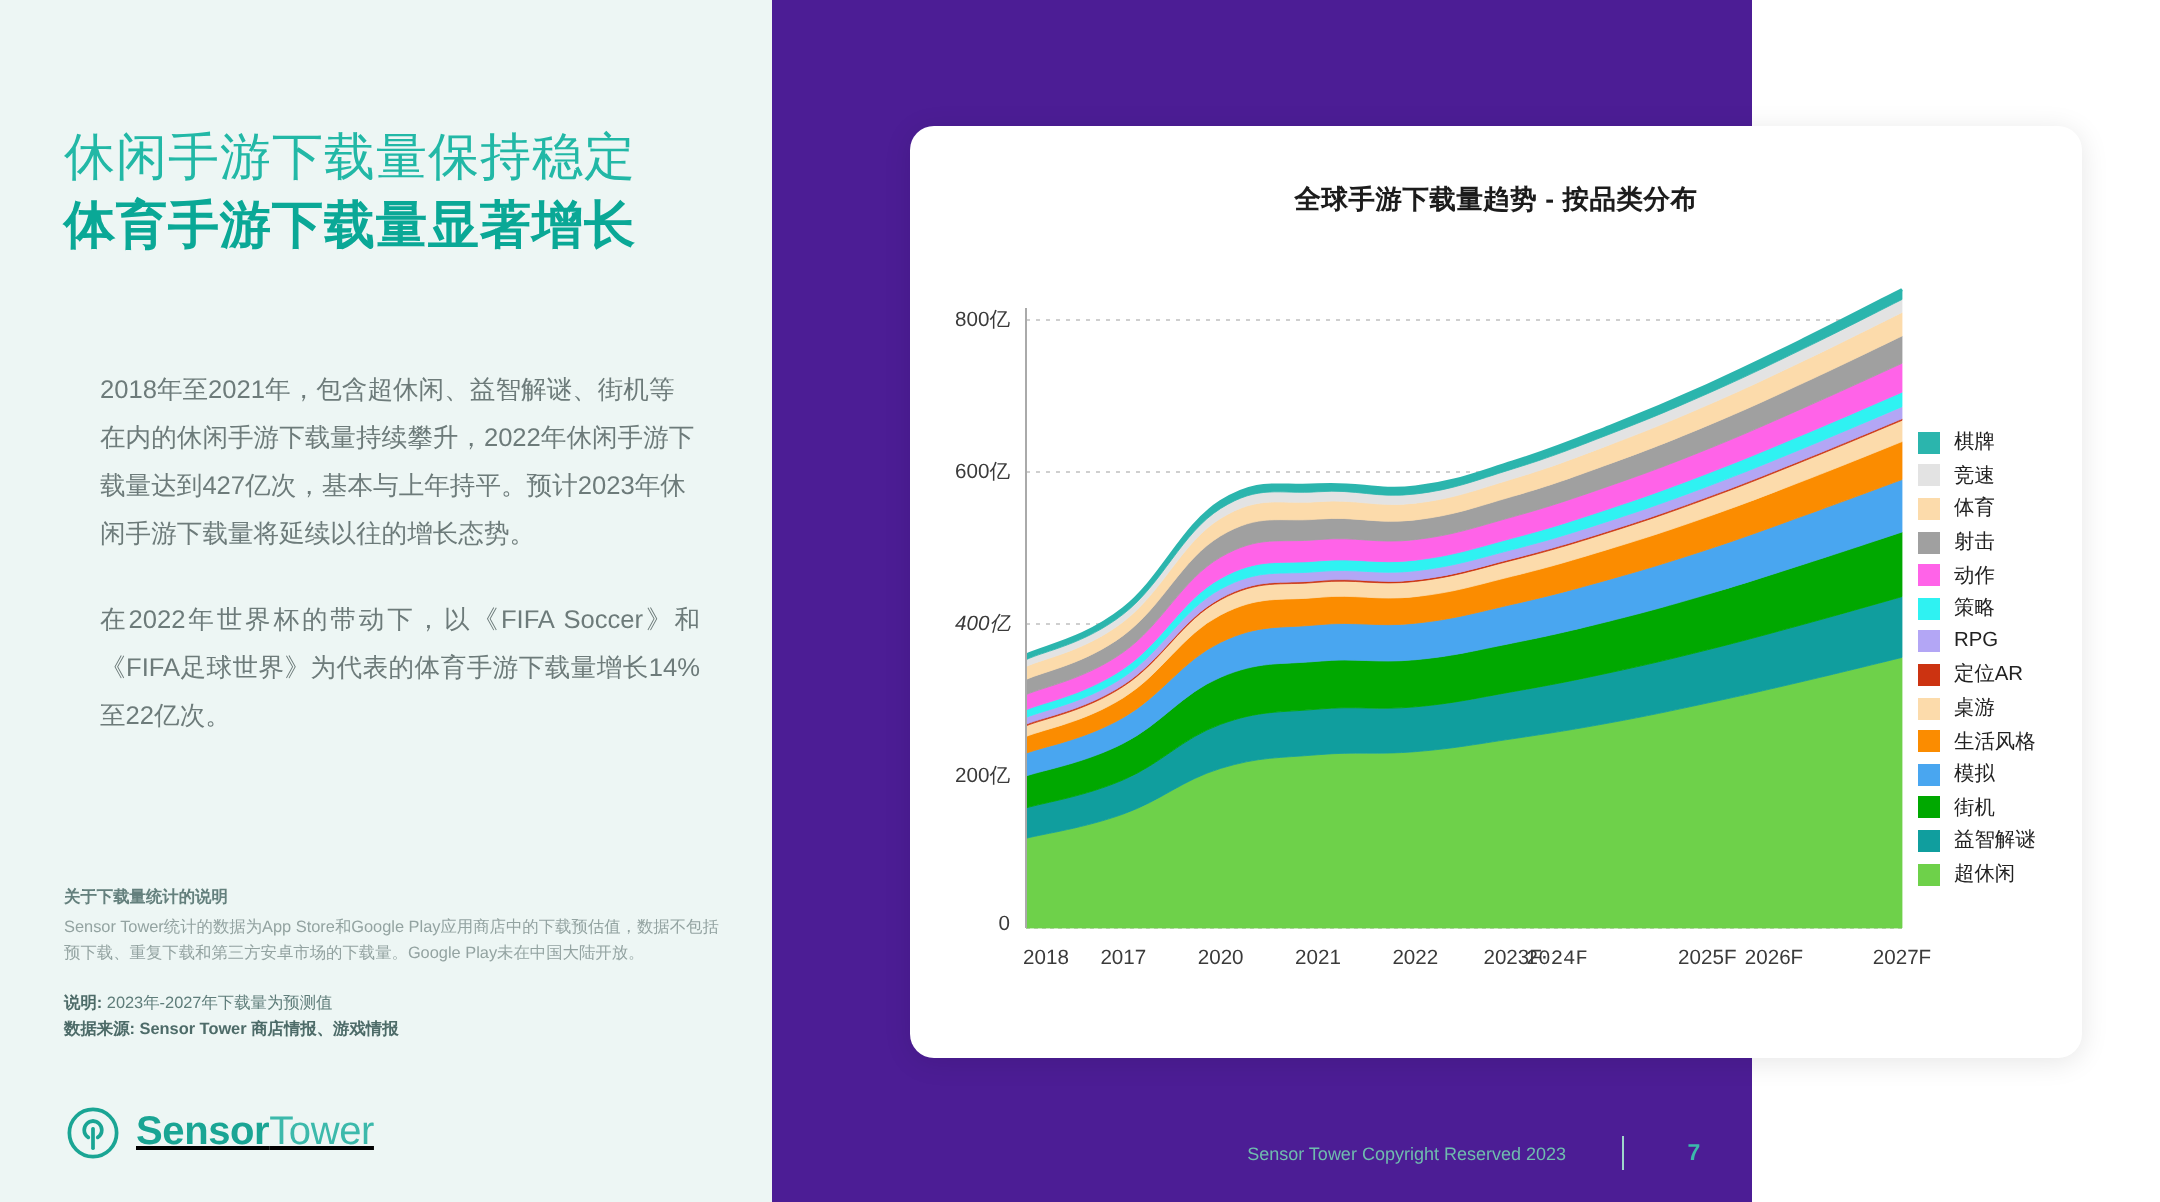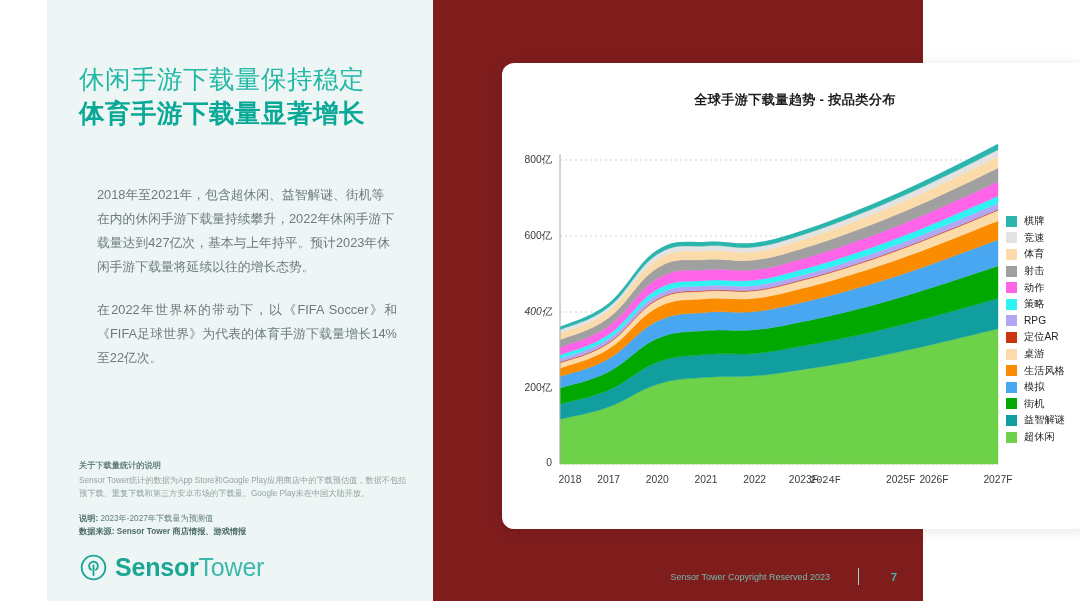--- a/index.html
+++ b/index.html
@@ -5,22 +5,21 @@
   * { box-sizing: border-box; margin: 0; padding: 0; }
   html, body {
     width: 1080px; height: 601px;
     background: #ffffff;
     font-family: "Liberation Sans", "DejaVu Sans", sans-serif;
     overflow: hidden;
   }
   #page {
     position: relative;
     width: 876px; height: 601px;
-    background: #7f1d1d;
-    margin-left: 47px;
+    background: #4c1d95;
   }
 
   
   #left-panel {
     position: absolute; left: 0; top: 0;
     width: 386px; height: 601px;
     background: #edf6f4;
   }
   #headline {
     position: absolute; left: 32px; top: 62px;
@@ -42,21 +41,21 @@
     position: absolute; left: 50px; top: 183px;
     width: 300px;
     color: #6d7b7a;
     font-size: 12.8px;
     line-height: 24px;
   }
   #body-copy p { margin-bottom: 19px; }
   #body-copy p.justified { text-align: justify; }
 
   #notes {
-    position: absolute; left: 32px; top: 460px;
+    position: absolute; left: 32px; top: 443px;
     width: 330px;
     color: #8c9b99;
   }
   #notes .note-title {
     font-size: 8.2px; font-weight: 700;
     color: #64807d; margin-bottom: 4px;
   }
   #notes .note-body {
     font-size: 8.2px; line-height: 12.5px;
     color: #93a3a1;
@@ -66,22 +65,23 @@
     font-size: 8.2px; line-height: 13px; color: #5f7d7a;
   }
   #notes .src-line b { font-weight: 700; color: #4d6b68; }
 
   #logo {
     position: absolute; left: 33px; top: 553px;
     display: flex; align-items: center; gap: 8px;
   }
   #logo .mark { width: 27px; height: 27px; }
   #logo .wordmark {
-    font-size: 25px; letter-spacing: -0.2px;
-    white-space: nowrap;
+    font-size: 20px; letter-spacing: -0.2px;
+    white-space: nowrap;
+    text-decoration: underline;
   }
   #logo .wordmark .w1 { color: #1aa594; font-weight: 700; }
   #logo .wordmark .w2 { color: #3cb9ab; font-weight: 400; }
 
   
   #chart-card {
     position: absolute; left: 455px; top: 63px;
     width: 586px; height: 466px;
     background: #ffffff; border-radius: 12px;
     box-shadow: 0 2px 14px rgba(0,0,0,0.10);

